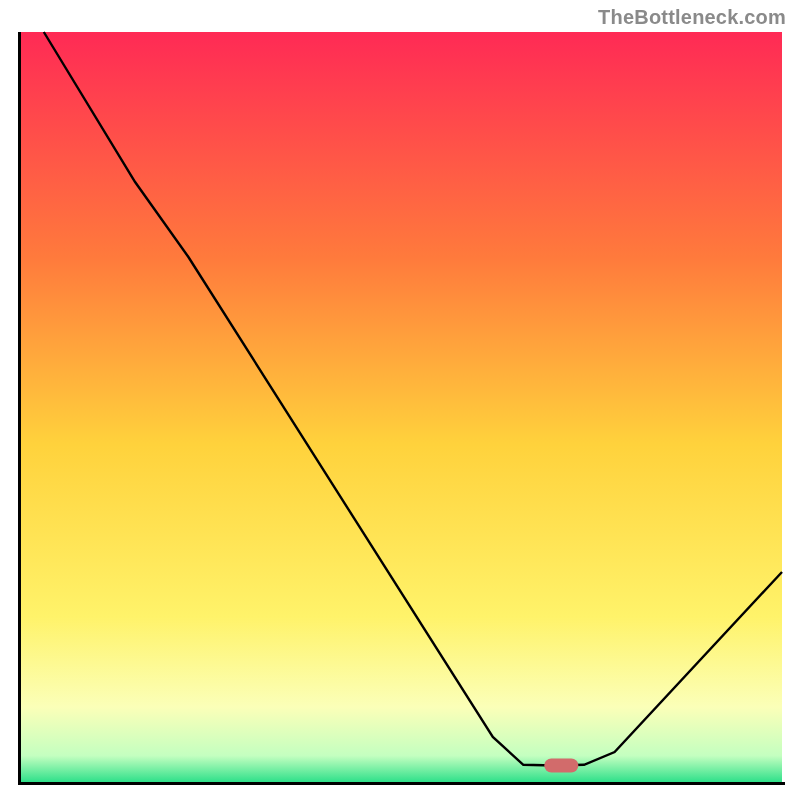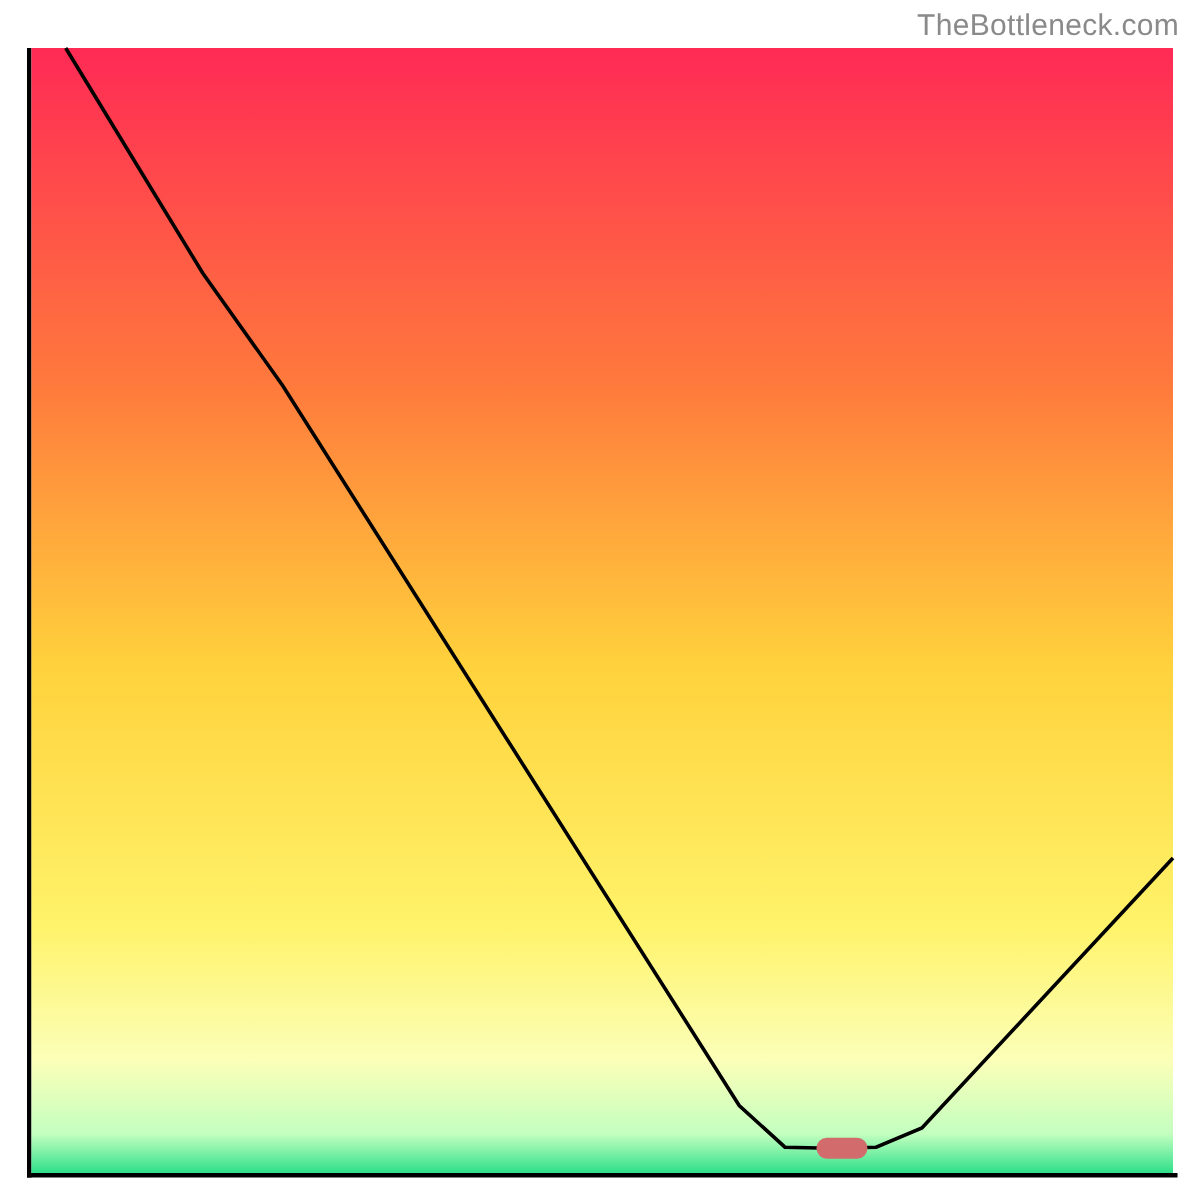--- a/index.html
+++ b/index.html
@@ -1,17 +1,17 @@
 <!DOCTYPE html>
 <html><head>
 <meta charset="utf-8">
 <style>
   html,body{margin:0;padding:0;width:800px;height:800px;background:#fff;font-family:Arial,Helvetica,sans-serif}
   .frame{position:absolute;left:18px;top:32px;width:764px;height:750px;border-left:3px solid #000;border-bottom:3px solid #000}
-  .watermark{position:absolute;right:14px;top:6px;font-size:20px;color:#8a8a8a;font-weight:400;letter-spacing:.2px}
+  .watermark{position:absolute;right:14px;top:6px;font-size:20px;color:#8a8a8a;font-weight:700;letter-spacing:.2px}
   svg{position:absolute;left:0;top:0}
 </style>
 </head>
 <body>
 
 <div class="watermark">TheBottleneck.com</div>
 <div class="frame"></div>
 
 <svg id="plot" width="800" height="800">
   <defs>

